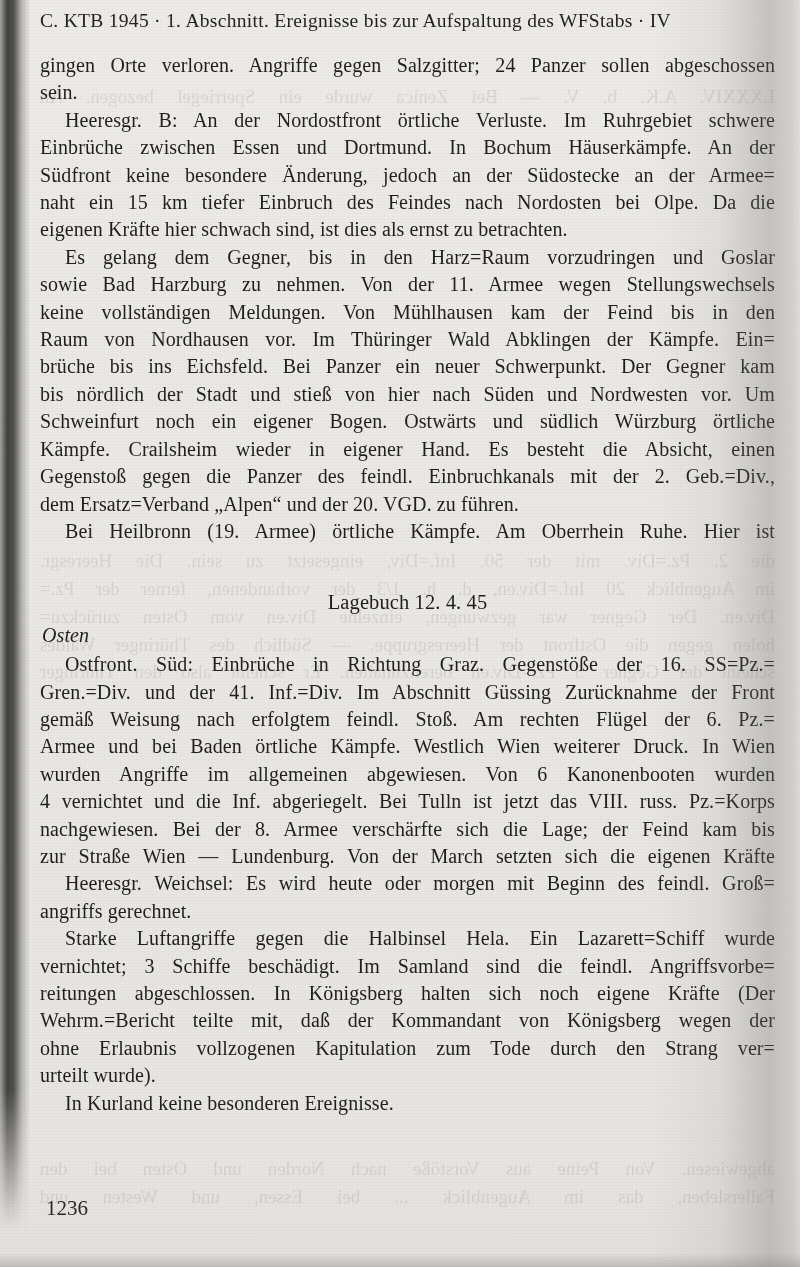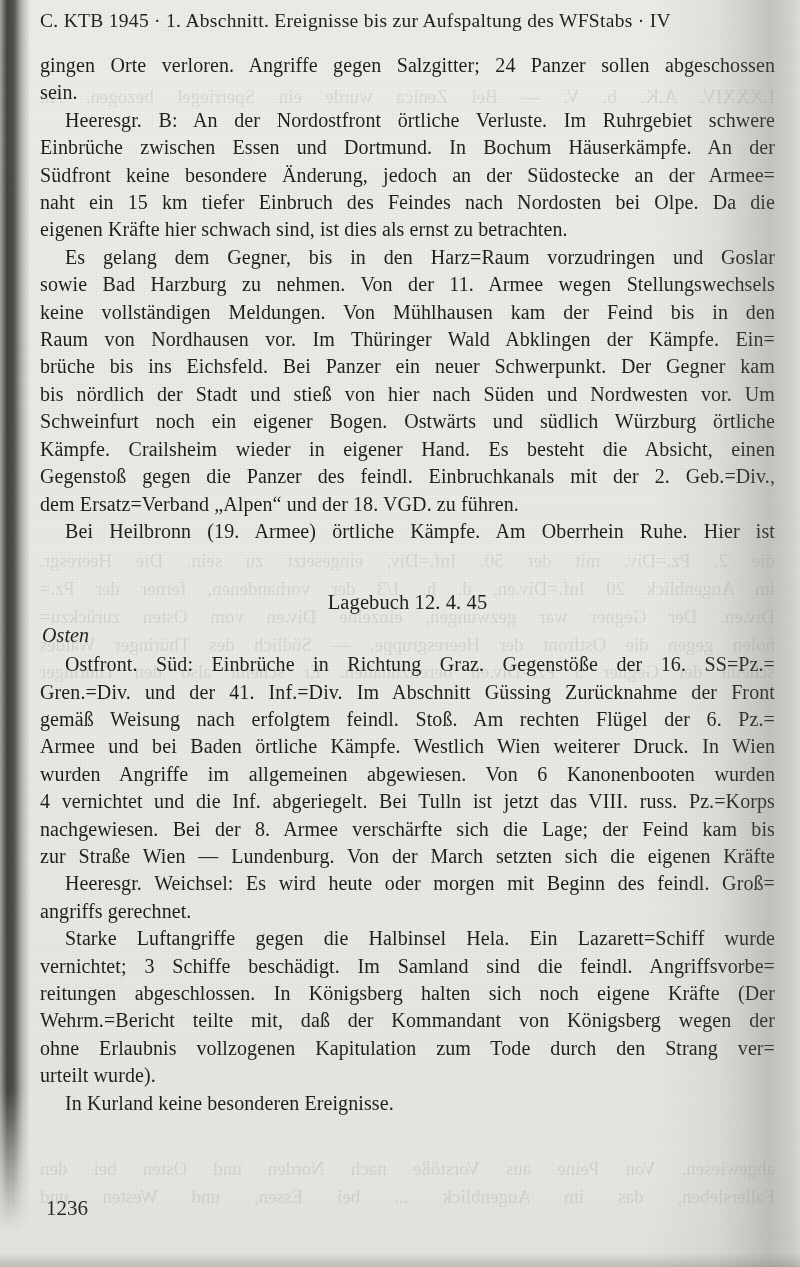--- a/index.html
+++ b/index.html
@@ -92,21 +92,21 @@
         <div class="para">
           <div class="line ind"><span>Es gelang dem Gegner, bis in den Harz=Raum vorzudringen und </span><span class="it">Goslar</span></div>
           <div class="line"><span>sowie Bad Harzburg zu nehmen. Von der 11. Armee wegen Stellungswechsels</span></div>
           <div class="line"><span>keine vollständigen Meldungen. Von Mühlhausen kam der Feind bis in den</span></div>
           <div class="line"><span>Raum von Nordhausen vor. Im Thüringer Wald Abklingen der Kämpfe. Ein=</span></div>
           <div class="line"><span>brüche bis ins Eichsfeld. Bei </span><span class="it">Panzer</span><span> ein neuer Schwerpunkt. Der Gegner kam</span></div>
           <div class="line"><span>bis nördlich der Stadt und stieß von hier nach Süden und Nordwesten vor. Um</span></div>
           <div class="line"><span>Schweinfurt noch ein eigener Bogen. Ostwärts und südlich Würzburg örtliche</span></div>
           <div class="line"><span>Kämpfe. Crailsheim wieder in eigener Hand. Es besteht die Absicht, einen</span></div>
           <div class="line"><span>Gegenstoß gegen die Panzer des feindl. Einbruchkanals mit der 2. Geb.=Div.,</span></div>
-          <div class="line last"><span>dem Ersatz=Verband „Alpen“ und der 18. VGD. zu führen.</span></div>
+          <div class="line last"><span>dem Ersatz=Verband „Alpen“ und der 20. VGD. zu führen.</span></div>
         </div>
         <div class="para">
           <div class="line ind"><span>Bei Heilbronn (19. Armee) örtliche Kämpfe. Am Oberrhein Ruhe. Hier ist</span></div>
         </div>
       </div>
     <div class="heading">Lagebuch 12. 4. 45</div>
     <div class="osten">Osten</div>
     <div id="blocks-bottom">
         <div class="para">
           <div class="line ind"><span class="it">Ostfront. Süd: </span><span>Einbrüche in Richtung Graz. Gegenstöße der 16. SS=Pz.=</span></div>

